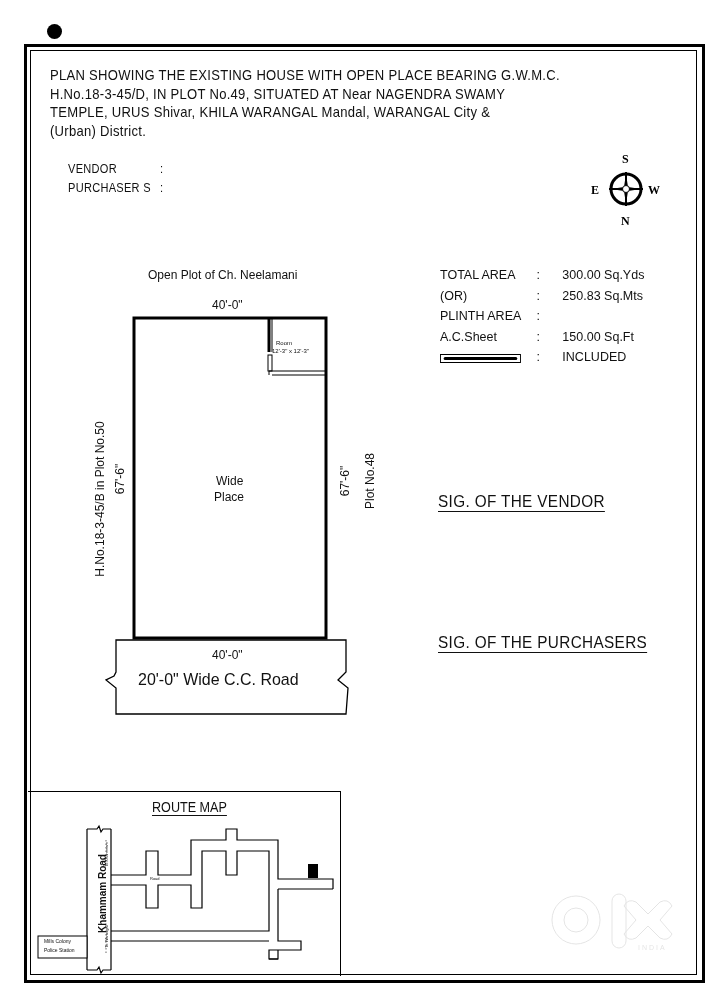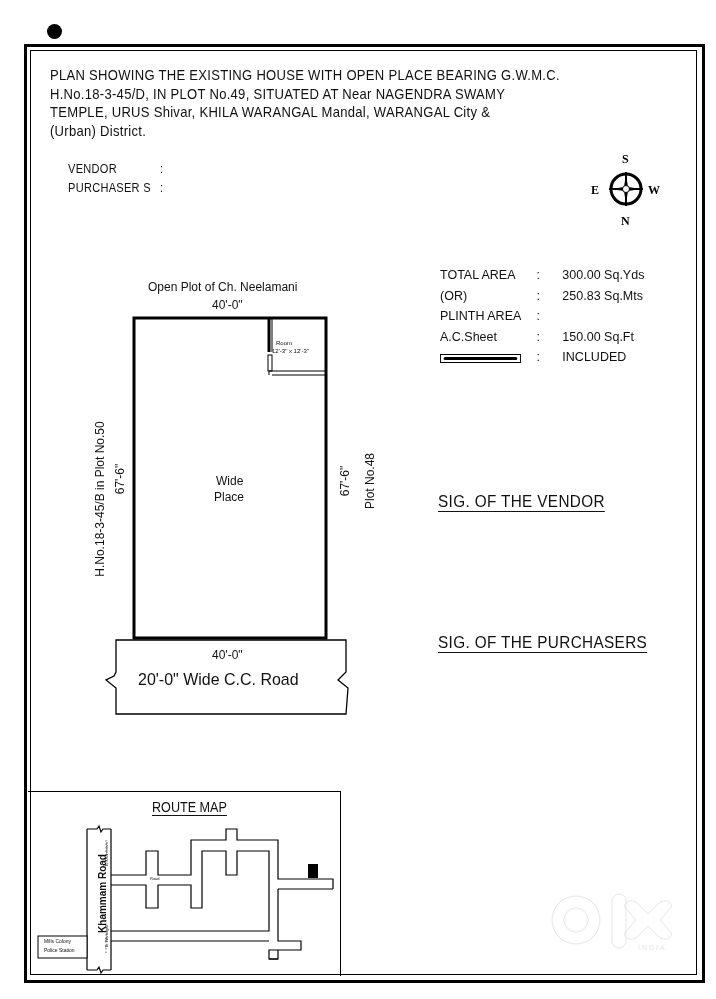--- a/index.html
+++ b/index.html
@@ -99,21 +99,21 @@
   <line x1="269" y1="319" x2="269" y2="352" stroke="#000" stroke-width="3"></line>
   <line x1="272" y1="319" x2="272" y2="352" stroke="#000" stroke-width="1"></line>
   <rect x="268" y="355" width="4" height="16" fill="#fff" stroke="#000" stroke-width="1"></rect>
   <line x1="269" y1="371" x2="325" y2="371" stroke="#000" stroke-width="1"></line>
   <line x1="272" y1="375" x2="325" y2="375" stroke="#000" stroke-width="1"></line>
   <line x1="269" y1="371" x2="269" y2="375" stroke="#000" stroke-width="1"></line>
 
   <path d="M116,640 L346,640 L346,672 L338,680 L348,688 L346,714 L116,714 L116,688 L106,680 L114,676 L116,672 Z" fill="none" stroke="#000" stroke-width="1.3"></path>
 </svg>
 
-<div class="abs plan-text" style="left:148px; top:280px;">Open Plot of Ch. Neelamani</div>
+<div class="abs plan-text" style="left:148px; top:268px;">Open Plot of Ch. Neelamani</div>
 <div class="abs plan-text" style="left:212px; top:298px;">40'-0"</div>
 <div class="abs" style="left:276px; top:340px; font-size:6px;">Room</div>
 <div class="abs" style="left:272px; top:348px; font-size:6px; white-space:nowrap;">12'-3" x 12'-3"</div>
 <div class="abs plan-text" style="left:216px; top:474px;">Wide</div>
 <div class="abs plan-text" style="left:214px; top:490px;text-align:right;">Place</div>
 
 <div class="abs vert plan-text" style="left:20px; top:492px; width:160px; text-align:center;">H.No.18-3-45/B in Plot No.50</div>
 <div class="abs vert plan-text" style="left:90px; top:472px; width:60px; text-align:center;">67'-6"</div>
 <div class="abs vert plan-text" style="left:315px; top:474px; width:60px; text-align:center;">67'-6"</div>
 <div class="abs vert plan-text" style="left:335px; top:474px; width:70px; text-align:center;">Plot No.48</div>

